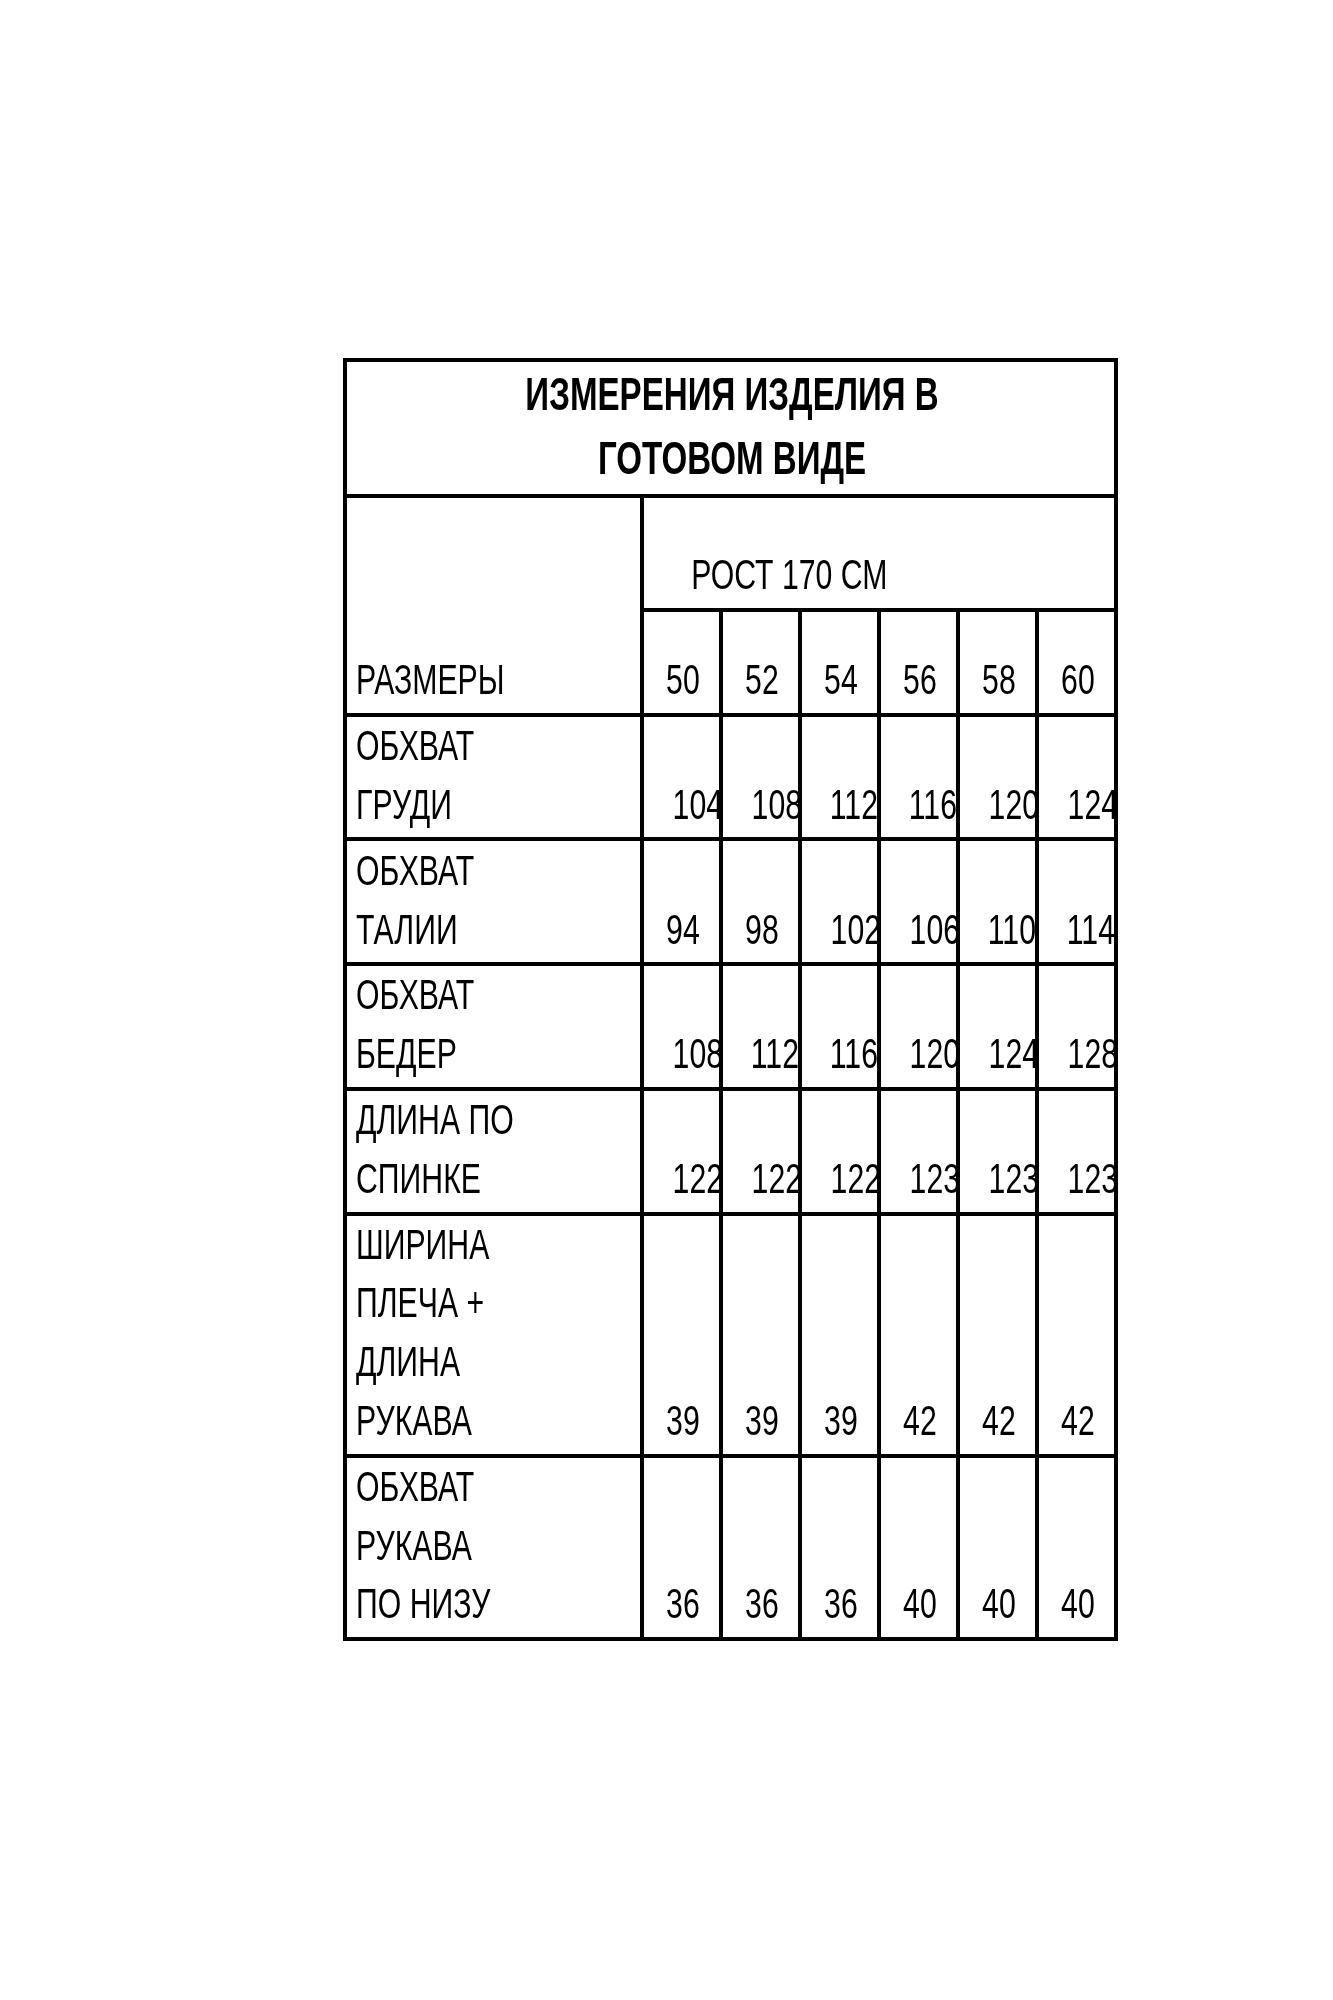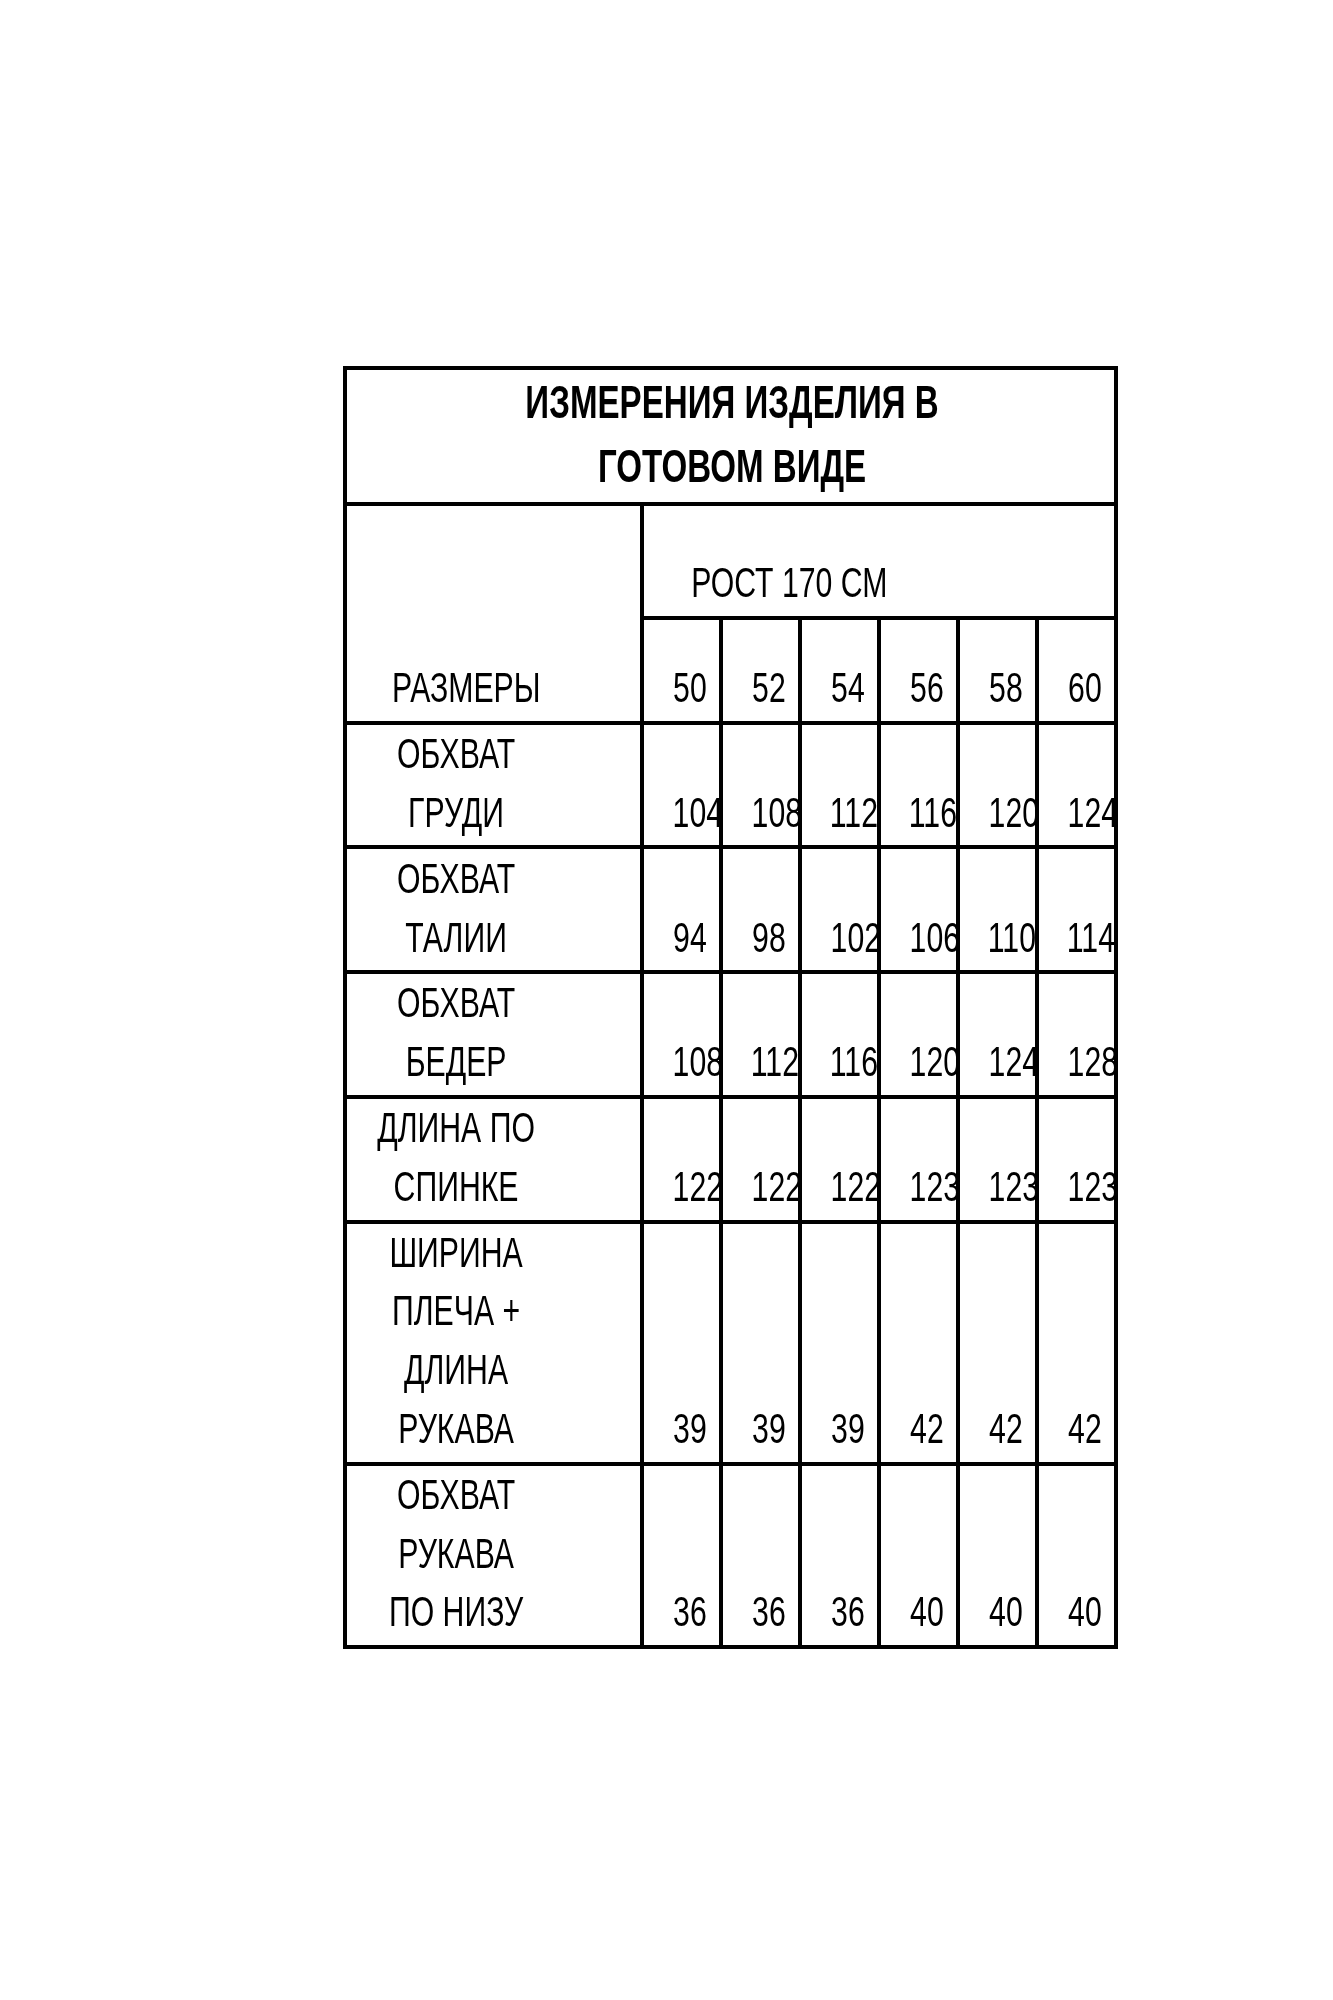--- a/index.html
+++ b/index.html
@@ -15,21 +15,21 @@
     position: relative;
   }
   .page {
     position: absolute;
     inset: 0;
     background: #ffffff;
   }
   table.size-table {
     position: absolute;
     left: 343px;
-    top: 366px;
+    top: 358px;
     width: 774px;
     border-collapse: collapse;
     table-layout: fixed;
     text-decoration: underline;
   }
   table.size-table td {
     border: 4px solid #000000;
     vertical-align: bottom;
     padding: 0 6px 3px 9px;
     overflow: visible;
@@ -63,24 +63,24 @@
   }
   td.title-cell .tx {
     font-weight: bold;
     font-size: 46px;
   }
   td.group-cell {
     text-align: left;
     padding-bottom: 7px;
   }
   td.label-cell {
-    text-align: center;
+    text-align: left;
   }
   td.num-cell {
-    text-align: center;
+    text-align: left;
   }
 </style>
 </head>
 <body>
 
 <div class="page">
   <table class="size-table">
     <colgroup>
       <col class="c-label">
       <col class="c-size">

